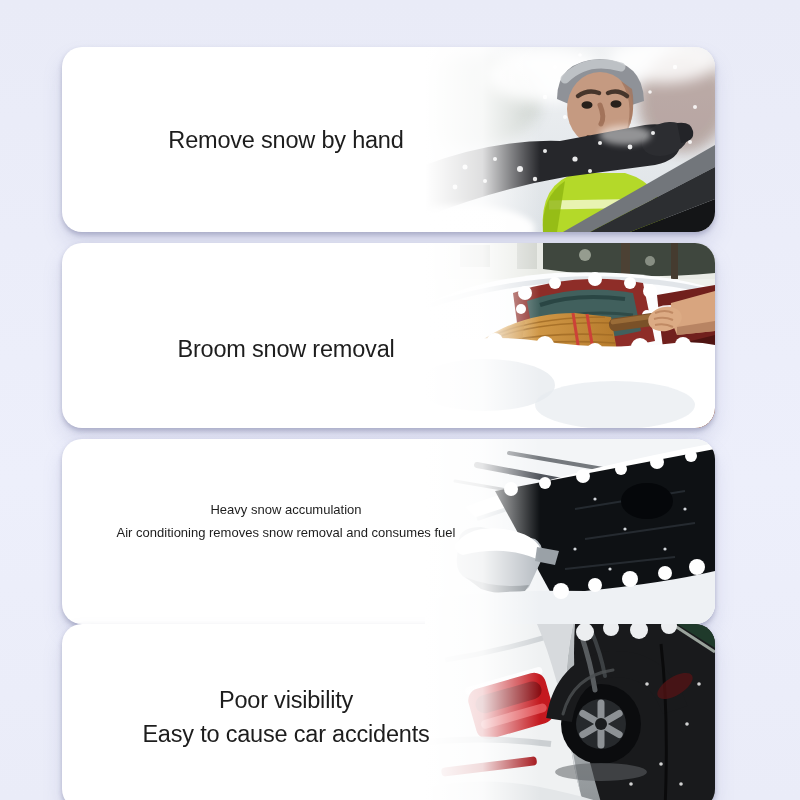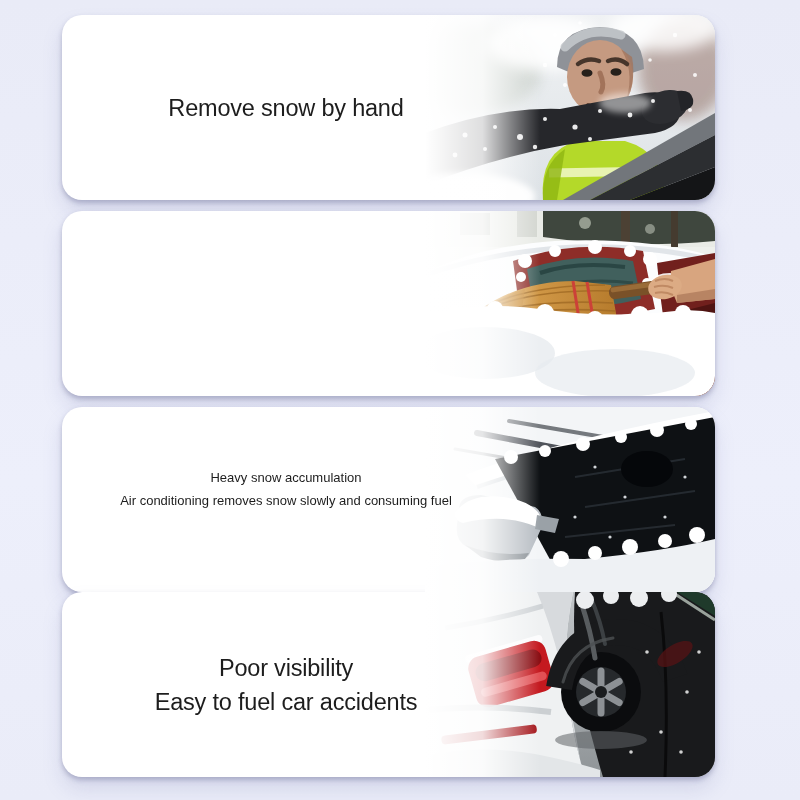--- a/index.html
+++ b/index.html
@@ -6,20 +6,21 @@
   html,body{width:800px;height:800px}
   body{
     position:relative;overflow:hidden;
     background:linear-gradient(180deg,#e9ebf7 0%,#edeffb 60%,#eaecf8 100%);
     font-family:"Liberation Sans",sans-serif;color:#1d1d1d;
   }
   .card{
     position:absolute;left:62px;width:653px;height:185px;background:#fff;
     border-radius:20px;
     box-shadow:0 3px 5px rgba(96,100,140,.38),0 12px 20px rgba(120,126,180,.20);
+    margin-top:32px;
   }
   .c1{top:15px}.c2{top:211px}.c3{top:407px}.c4{top:592px}
   .text{
     position:absolute;left:0;top:0;bottom:0;width:448px;z-index:2;
     display:flex;flex-direction:column;align-items:center;justify-content:center;
   }
   .c2 .text{transform:translateY(13px)}
   .c3 .text{transform:translateY(-11px)}
   .line{white-space:nowrap;font-size:23.5px;line-height:34px;letter-spacing:-.2px}
   .c3 .line{font-size:13px;line-height:23px;letter-spacing:0}
@@ -115,20 +116,21 @@
         <circle cx="120" cy="50" r="2.2"></circle>
           <circle cx="265" cy="95" r="2"></circle>
       </g>
       <rect width="115" height="185" fill="url(#fade1)"></rect>
     </svg>
   </div>
 </section>
 
 <section class="card c2">
   <div class="text">
+    <span class="line">Broom snow removal</span>
   </div>
   <div class="photo" role="img" aria-label="Hand sweeping snow off a red car windshield with a straw broom">
     <svg viewBox="0 0 290 185" xmlns="http://www.w3.org/2000/svg">
       <defs>
         <linearGradient id="fade2" x1="0" y1="0" x2="1" y2="0">
             <stop offset="0" stop-color="#ffffff"></stop>
             <stop offset=".5" stop-color="#ffffff" stop-opacity=".85"></stop>
             <stop offset="1" stop-color="#ffffff" stop-opacity="0"></stop>
           </linearGradient>
         <linearGradient id="gbroom" x1="0" y1="0" x2="1" y2="0">
@@ -208,21 +210,21 @@
         <ellipse cx="190" cy="162" rx="80" ry="24" fill="#e7ebef" opacity=".7"></ellipse>
       </g>
       <rect width="115" height="185" fill="url(#fade2)"></rect>
     </svg>
   </div>
 </section>
 
 <section class="card c3">
   <div class="text">
     <span class="line">Heavy snow accumulation</span>
-    <span class="line">Air conditioning removes snow slowly and consuming fuel</span>
+    <span class="line">Air conditioning removes snow removal and consumes fuel</span>
   </div>
   <div class="photo" role="img" aria-label="Car side mirror and tinted window buried under heavy snow">
     <svg viewBox="0 0 290 185" xmlns="http://www.w3.org/2000/svg">
       <defs>
         <linearGradient id="fade3" x1="0" y1="0" x2="1" y2="0">
             <stop offset="0" stop-color="#ffffff"></stop>
             <stop offset=".5" stop-color="#ffffff" stop-opacity=".85"></stop>
             <stop offset="1" stop-color="#ffffff" stop-opacity="0"></stop>
           </linearGradient>
       </defs>
@@ -274,21 +276,21 @@
           <circle cx="272" cy="128" r="8"></circle>
       </g>
       <rect width="115" height="185" fill="url(#fade3)"></rect>
     </svg>
   </div>
 </section>
 
 <section class="card c4">
   <div class="text">
     <span class="line">Poor visibility</span>
-    <span class="line">Easy to fuel car accidents</span>
+    <span class="line">Easy to cause car accidents</span>
   </div>
   <div class="photo" role="img" aria-label="White car rear and black car front collided on a snowy road">
     <svg viewBox="0 0 290 185" xmlns="http://www.w3.org/2000/svg">
       <defs>
         <linearGradient id="fade4" x1="0" y1="0" x2="1" y2="0">
             <stop offset="0" stop-color="#ffffff"></stop>
             <stop offset=".5" stop-color="#ffffff" stop-opacity=".85"></stop>
             <stop offset="1" stop-color="#ffffff" stop-opacity="0"></stop>
           </linearGradient>
         <linearGradient id="g4g" x1="0" y1="0" x2="0" y2="1">

